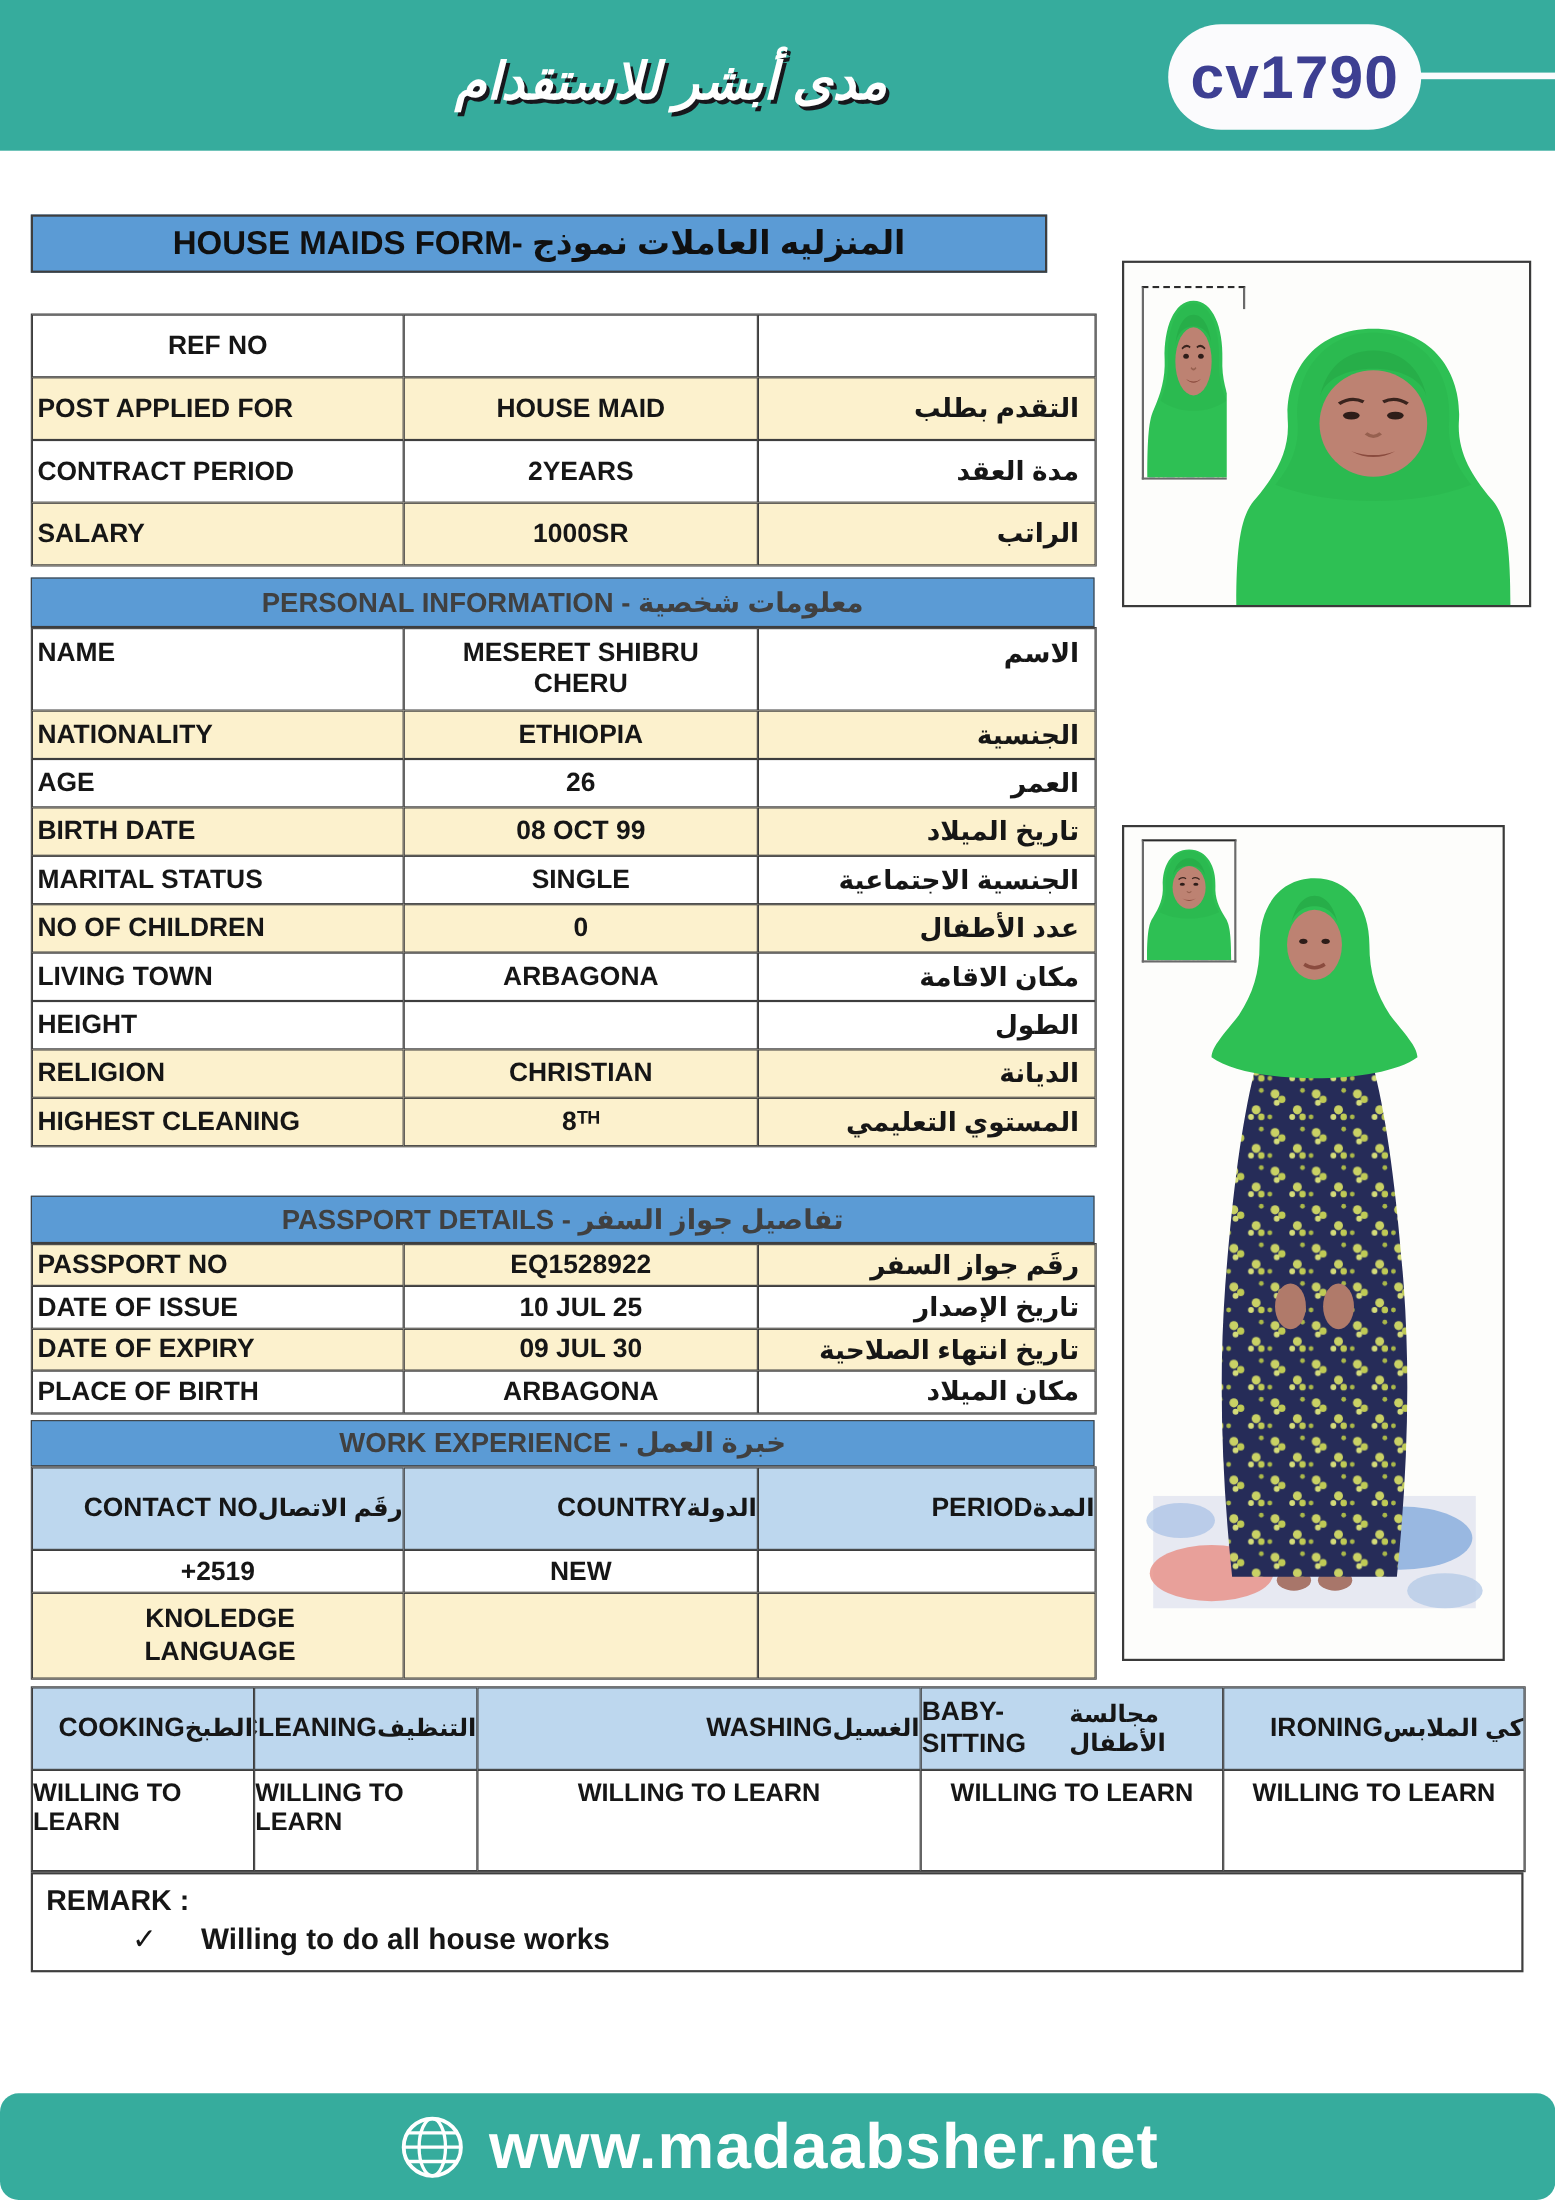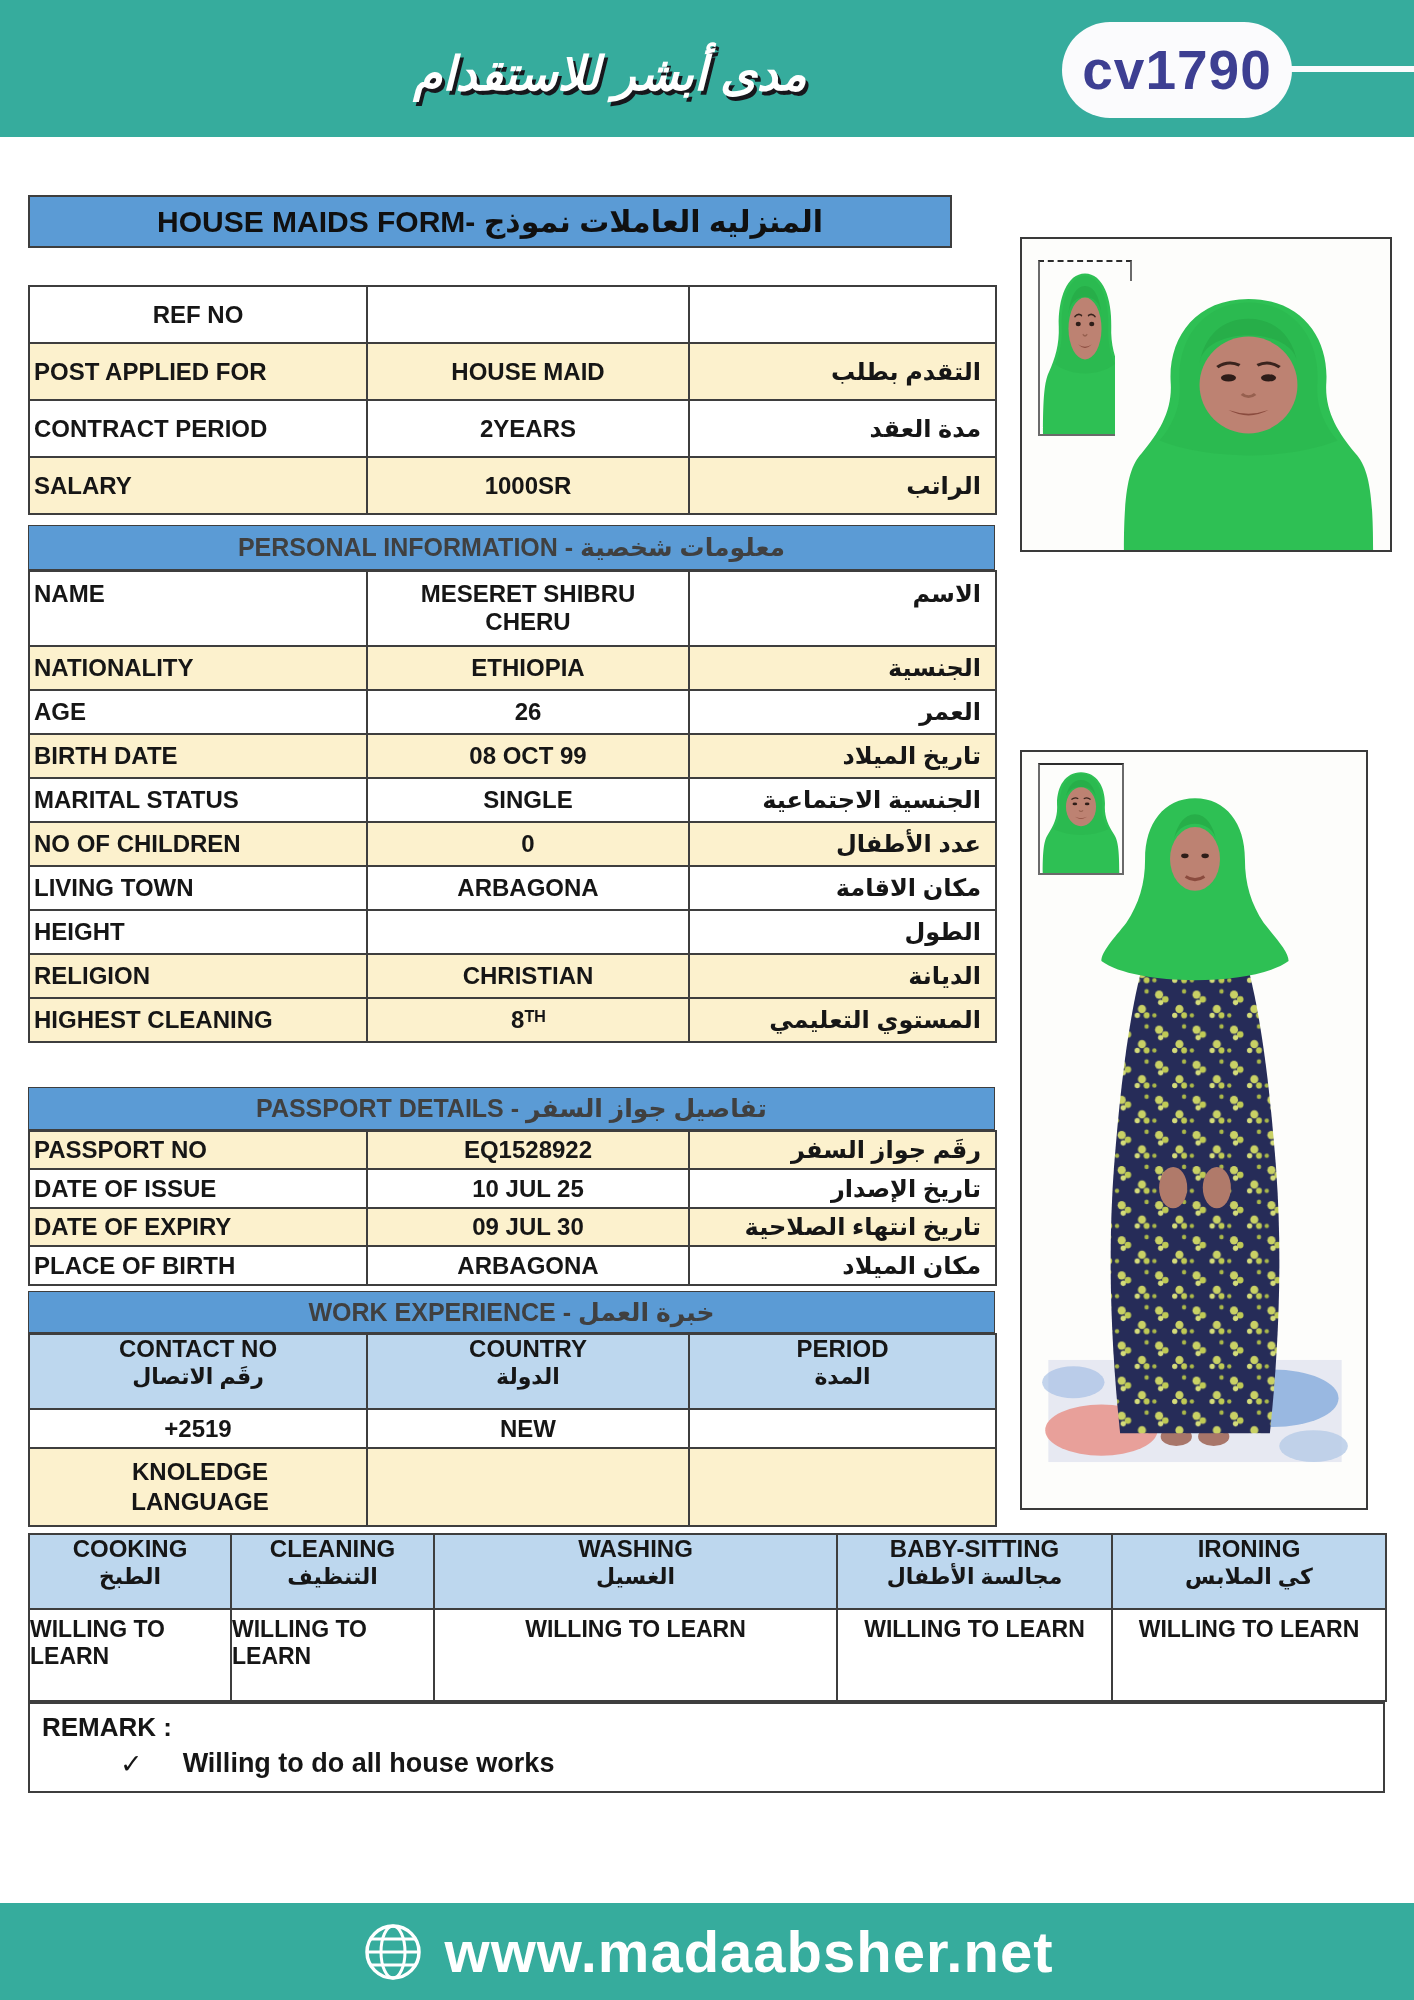--- a/index.html
+++ b/index.html
@@ -3,21 +3,21 @@
 <meta charset="utf-8">
 <style>
   html,body{margin:0;padding:0;background:#ffffff;}
   .page{
     position:relative;width:1414px;height:2000px;background:#ffffff;overflow:hidden;
     font-family:"Liberation Sans","DejaVu Sans",sans-serif;color:#161616;
   }
   
   .band{position:absolute;left:0;width:1414px;background:#36AC9D;}
   .band.top{top:0;height:137px;}
-  .band.bottom{top:1903px;height:97px;display:flex;align-items:center;justify-content:center;gap:20px;}
+  .band.bottom{top:1903px;height:97px;display:flex;align-items:center;justify-content:center;gap:20px;border-radius:17px;}
   .agency-ar{
     position:absolute;left:260px;top:30px;width:700px;height:86px;
     display:flex;align-items:center;justify-content:center;
     color:#fff;font-size:47px;font-weight:bold;font-style:italic;letter-spacing:1px;
     text-shadow:3px 4px 0 #17171c;
   }
   .cv-pill{
     position:absolute;left:1062px;top:22px;width:230px;height:96px;background:#fbfbfd;
     border-radius:48px;display:flex;align-items:center;justify-content:center;
     color:#3D3F92;font-size:55px;font-weight:800;letter-spacing:1px;
@@ -53,21 +53,21 @@
   .lbl{padding-left:4px;font-weight:bold;font-size:24px;}
   .lbl.centered{justify-content:center;padding-left:0;}
   .val{justify-content:center;text-align:center;font-weight:bold;font-size:24px;line-height:1.15;}
   .arc{justify-content:flex-end;padding-right:14px;font-weight:bold;font-size:24px;}
   .cream{background:#FCF1CD;}
   .h57{height:57px;}.h75{height:75px;}.h44{height:44px;}
   .h38{height:38px;}.h39{height:39px;}.h78{height:78px;}
   .row-name .cell{align-items:flex-start;padding-top:8px;}
   .narrow-val{max-width:230px;display:inline-block;}
   .narrow-lbl{max-width:150px;display:inline-block;text-align:center;line-height:1.25;}
-  .bluecol{background:#BDD7EE;flex-direction:column;justify-content:flex-start;line-height:1.2;}
+  .bluecol{background:#BDD7EE;flex-direction:row;justify-content:flex-end;line-height:1.2;}
   .bluecol .en{font-size:24px;font-weight:bold;}
   .bluecol .arw{font-size:22px;font-weight:bold;}
   .kn-cell{justify-content:center;}
   
   #t5{position:absolute;left:28px;top:1533px;width:1357px;border:1px solid #3E3E3E;background:#fff;}
   #t5 .trow{grid-template-columns:202px 203px 403px 275px 274px;}
   #t5 .h92{height:92px;}
   #t5 .skill-val{justify-content:center;align-items:flex-start;padding-top:6px;font-size:23px;font-weight:bold;}
   
   .remark{position:absolute;left:28px;top:1702px;width:1357px;height:91px;border:2px solid #3E3E3E;

